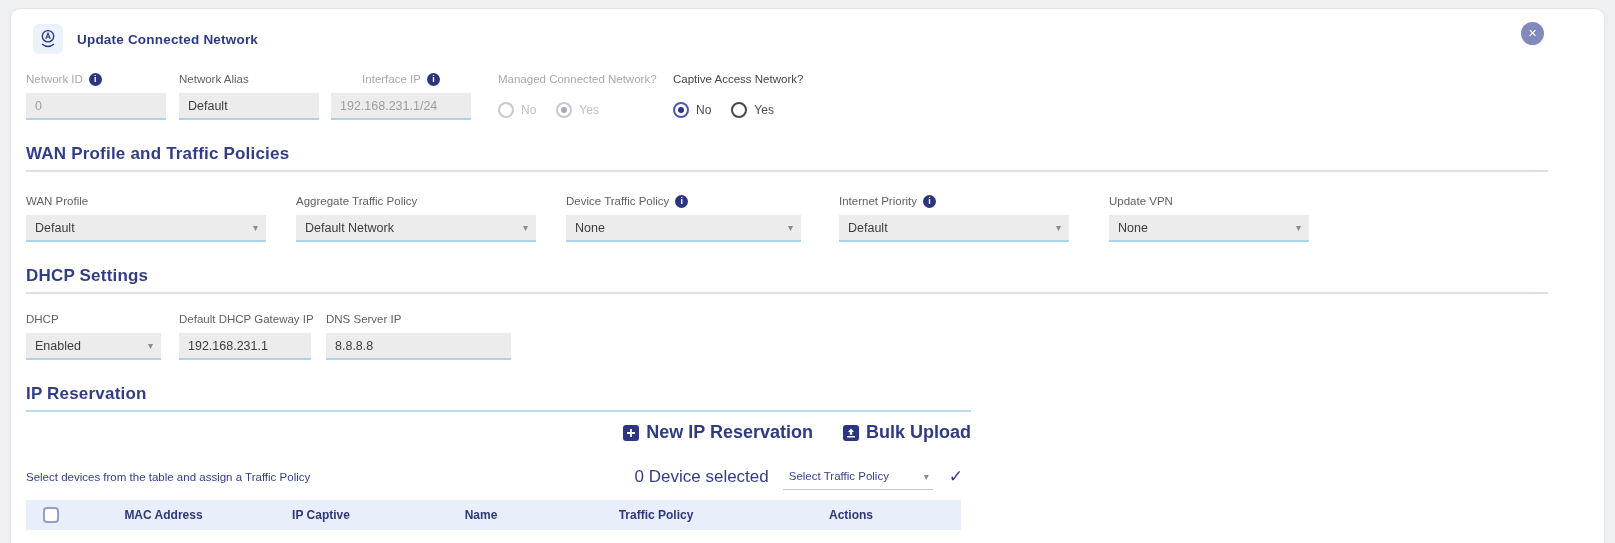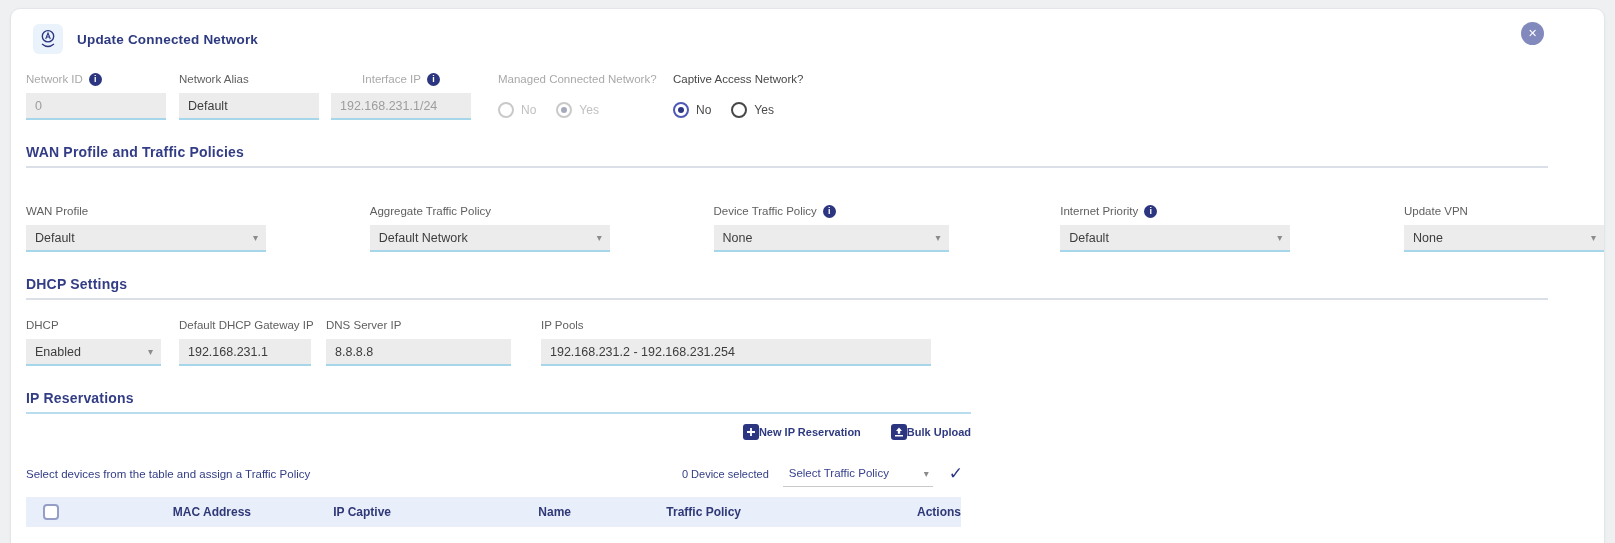--- a/index.html
+++ b/index.html
@@ -43,59 +43,59 @@
   .radio-row { display:flex; align-items:center; margin-top:9px; }
   .radio { width:16px; height:16px; min-width:16px; border-radius:50%; box-sizing:border-box;
     border:2px solid #4d59b5; position:relative; display:inline-block; cursor:pointer; }
   .radio .dot { position:absolute; left:3px; top:3px; right:3px; bottom:3px; border-radius:50%; background:#2c3580; }
   .radio.gray { border-color:#c9c9c9; cursor:default; }
   .radio.gray .dot { background:#a5a9bc; }
   .radio.dark { border-color:#474747; }
   .rlbl { font-size:12px; color:#4a4a4a; margin:0 20px 0 7px; }
   .rlbl.dis { color:#c0c0c0; }
   
-  .sec-h { margin:24px 0 0 15px; font-size:14px; font-weight:bold; color:#333d85; letter-spacing:.2px; }
+  .sec-h { margin:24px 0 0 15px; font-size:17px; font-weight:bold; color:#333d85; letter-spacing:.2px; }
   .divider { margin:6px 0 0 15px; width:1522px; border-bottom:2px solid #dbdfe8; }
   .divider.blue { width:945px; border-bottom:2px solid #badcef; }
   
-  .wan-row { margin-top:36px;justify-content:space-between; }
+  .wan-row { margin-top:22px; }
   .wan-row .fld:nth-child(1){ width:240px; margin-right:30px; }
   .wan-row .fld:nth-child(2){ width:240px; margin-right:30px; }
   .wan-row .fld:nth-child(3){ width:235px; margin-right:38px; }
   .wan-row .fld:nth-child(4){ width:230px; margin-right:40px; }
   .wan-row .fld:nth-child(5){ width:200px; }
   
   .dhcp-row { margin-top:18px; }
   .dhcp-row .fld:nth-child(1){ width:135px; margin-right:18px; }
   .dhcp-row .fld:nth-child(2){ width:132px; margin-right:15px; }
   .dhcp-row .fld:nth-child(3){ width:185px; margin-right:30px; }
   .dhcp-row .fld:nth-child(4){ width:390px; }
   
   .row1 { margin-top:18px; }
   .row1 .fld:nth-child(1){ width:140px; margin-right:13px; }
   .row1 .fld:nth-child(2){ width:140px; margin-right:12px; }
   .row1 .fld:nth-child(3){ width:140px; margin-right:27px;align-items:center; }
   .row1 .grp-managed { width:160px; margin-right:15px; }
   
   .btn-row { display:flex; justify-content:flex-end; align-items:center; width:945px;
     margin:10px 0 0 15px; gap:30px; }
-  .tool-btn { display:flex; align-items:center; color:#2f3a80; font-size:11px;
+  .tool-btn { display:flex; align-items:center; gap:7px; color:#2f3a80; font-size:18px;
     font-weight:600; cursor:pointer; white-space:nowrap; }
   .assign-row { display:flex; align-items:center; width:937px; margin:20px 0 0 15px; padding-right:8px; }
   .hint { font-size:11.5px; color:#333d85; }
-  .count { margin-left:auto; font-size:11px; color:#333d85; white-space:nowrap; }
+  .count { margin-left:auto; font-size:17px; color:#333d85; white-space:nowrap; }
   .policy-dd { width:150px; height:27px; border-bottom:1px solid #c9c9c9; display:flex;
     align-items:center; justify-content:space-between; margin-left:14px; padding:0 4px 0 6px;
     box-sizing:border-box; cursor:pointer; background:#fff; }
   .policy-dd .dd-val { font-size:11.5px; color:#39428c; }
   .check { margin-left:16px; color:#2c3580; font-size:17px; font-weight:bold; cursor:pointer; }
   
   .table { width:935px; margin:10px 0 0 15px; }
   .thead { display:flex; align-items:center; height:30px; background:#e9eefb; }
-  .th { font-size:12px; font-weight:bold; color:#2f3977; text-align:right; }
+  .th { font-size:12px; font-weight:bold; color:#2f3977; text-align:center; }
   .col-cb { width:50px; display:flex; justify-content:center; align-items:center; }
   .col-1 { width:175px; } .col-2 { width:140px; } .col-3 { width:180px; }
   .col-4 { width:170px; } .col-5 { width:220px; }
   .cb { width:16px; height:16px; border:2px solid #959ec7; border-radius:4px; background:#fff;
     box-sizing:border-box; cursor:pointer; }
   .tbody-row { height:16px; background:#fff; border-bottom:1px solid #f2f4f8; }
 </style>
 </head>
 <body>
 
@@ -231,29 +231,23 @@
         <span>Default DHCP Gateway IP</span>
       </div>
       <input class="inp" value="192.168.231.1" style="">
     </div>
     <div class="fld">
       <div class="lbl">
         <span>DNS Server IP</span>
       </div>
       <input class="inp" value="8.8.8.8" style="">
     </div>
-    <div class="fld">
-      <div class="lbl">
-        <span>IP Pools</span>
-      </div>
-      <input class="inp" value="192.168.231.2 - 192.168.231.254" style="">
-    </div>
-  </div>
-
-  <div class="sec-h">IP Reservations</div>
+  </div>
+
+  <div class="sec-h">IP Reservation</div>
   <div class="divider blue"></div>
 
   <div class="btn-row">
     <div class="tool-btn">
       <svg width="16" height="16" viewBox="0 0 16 16">
         <rect width="16" height="16" rx="3" fill="#2c3580"></rect>
         <path d="M8 4 v8 M4 8 h8" stroke="#fff" stroke-width="1.8"></path>
       </svg>
       <span>New IP Reservation</span>
     </div>

